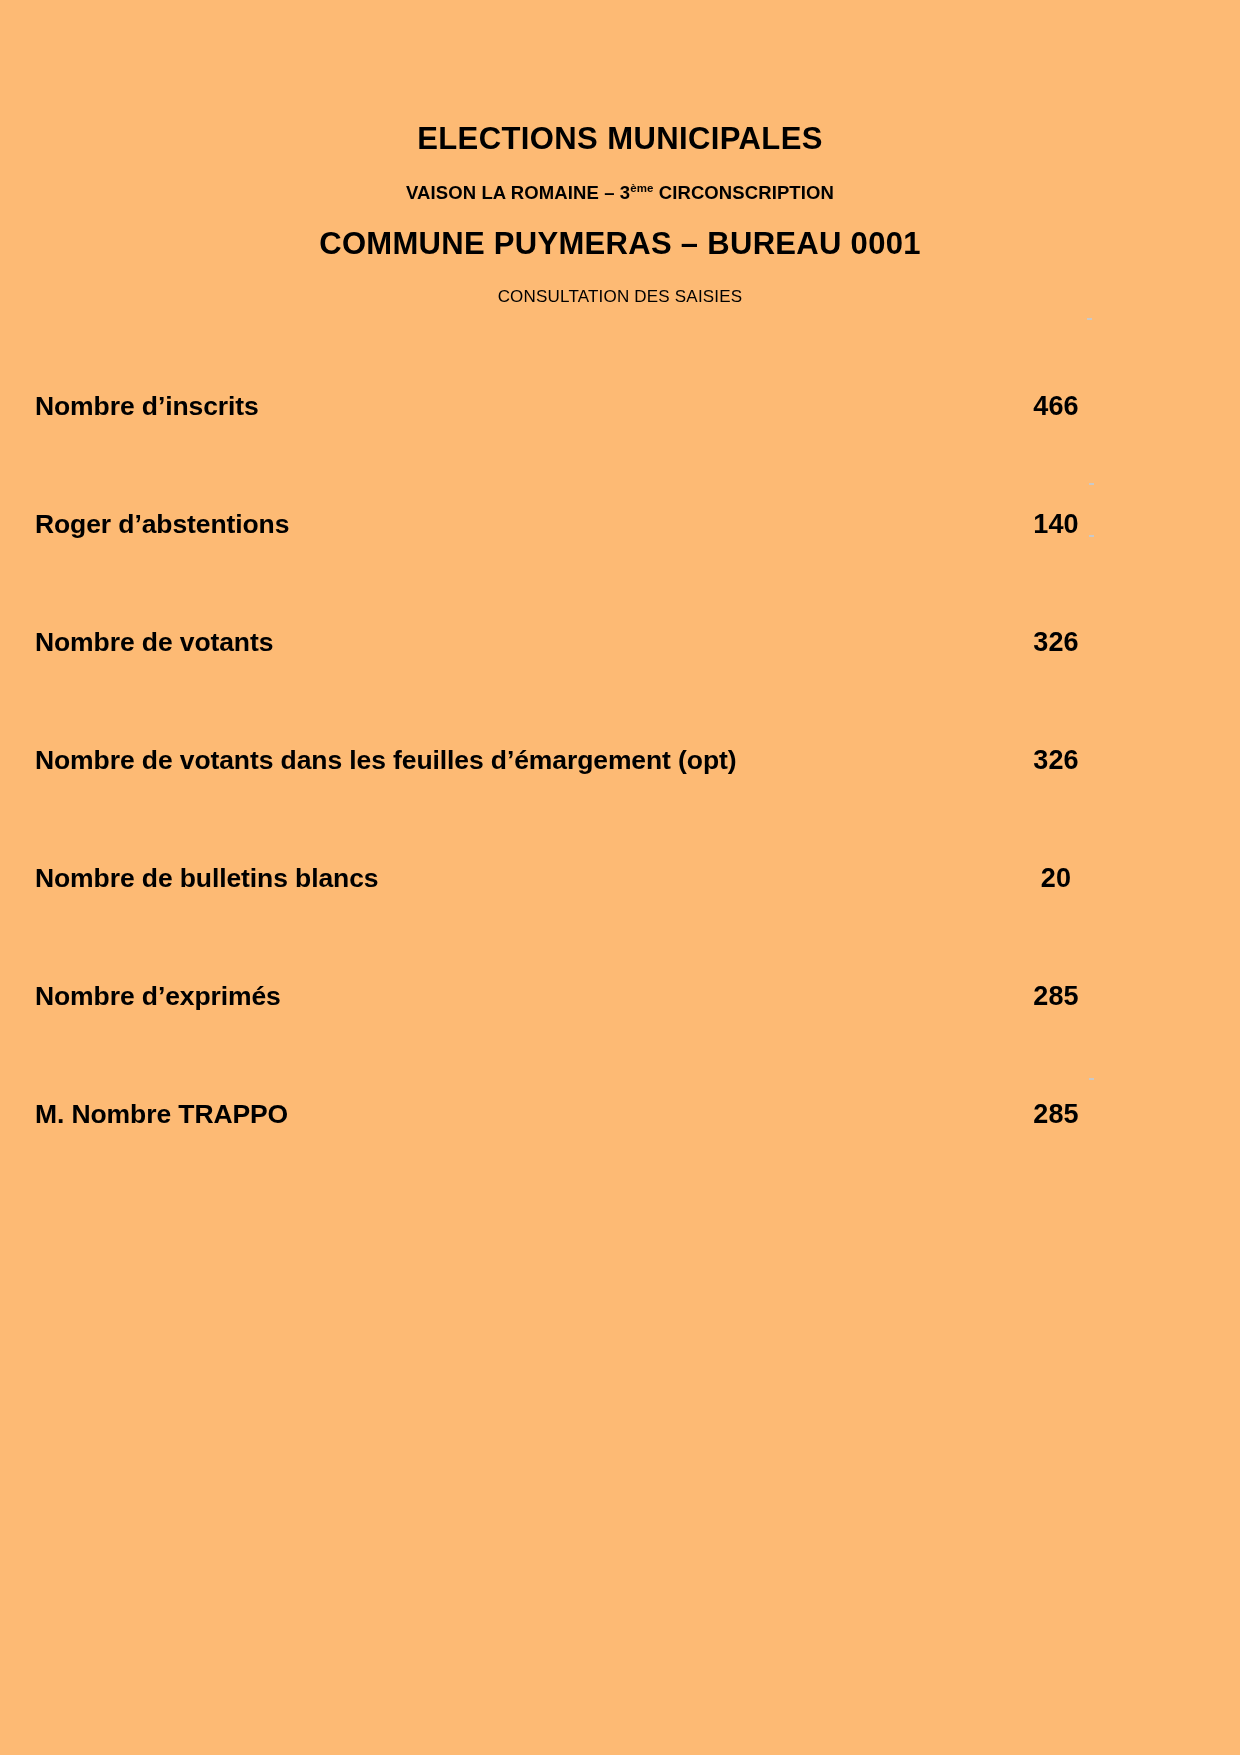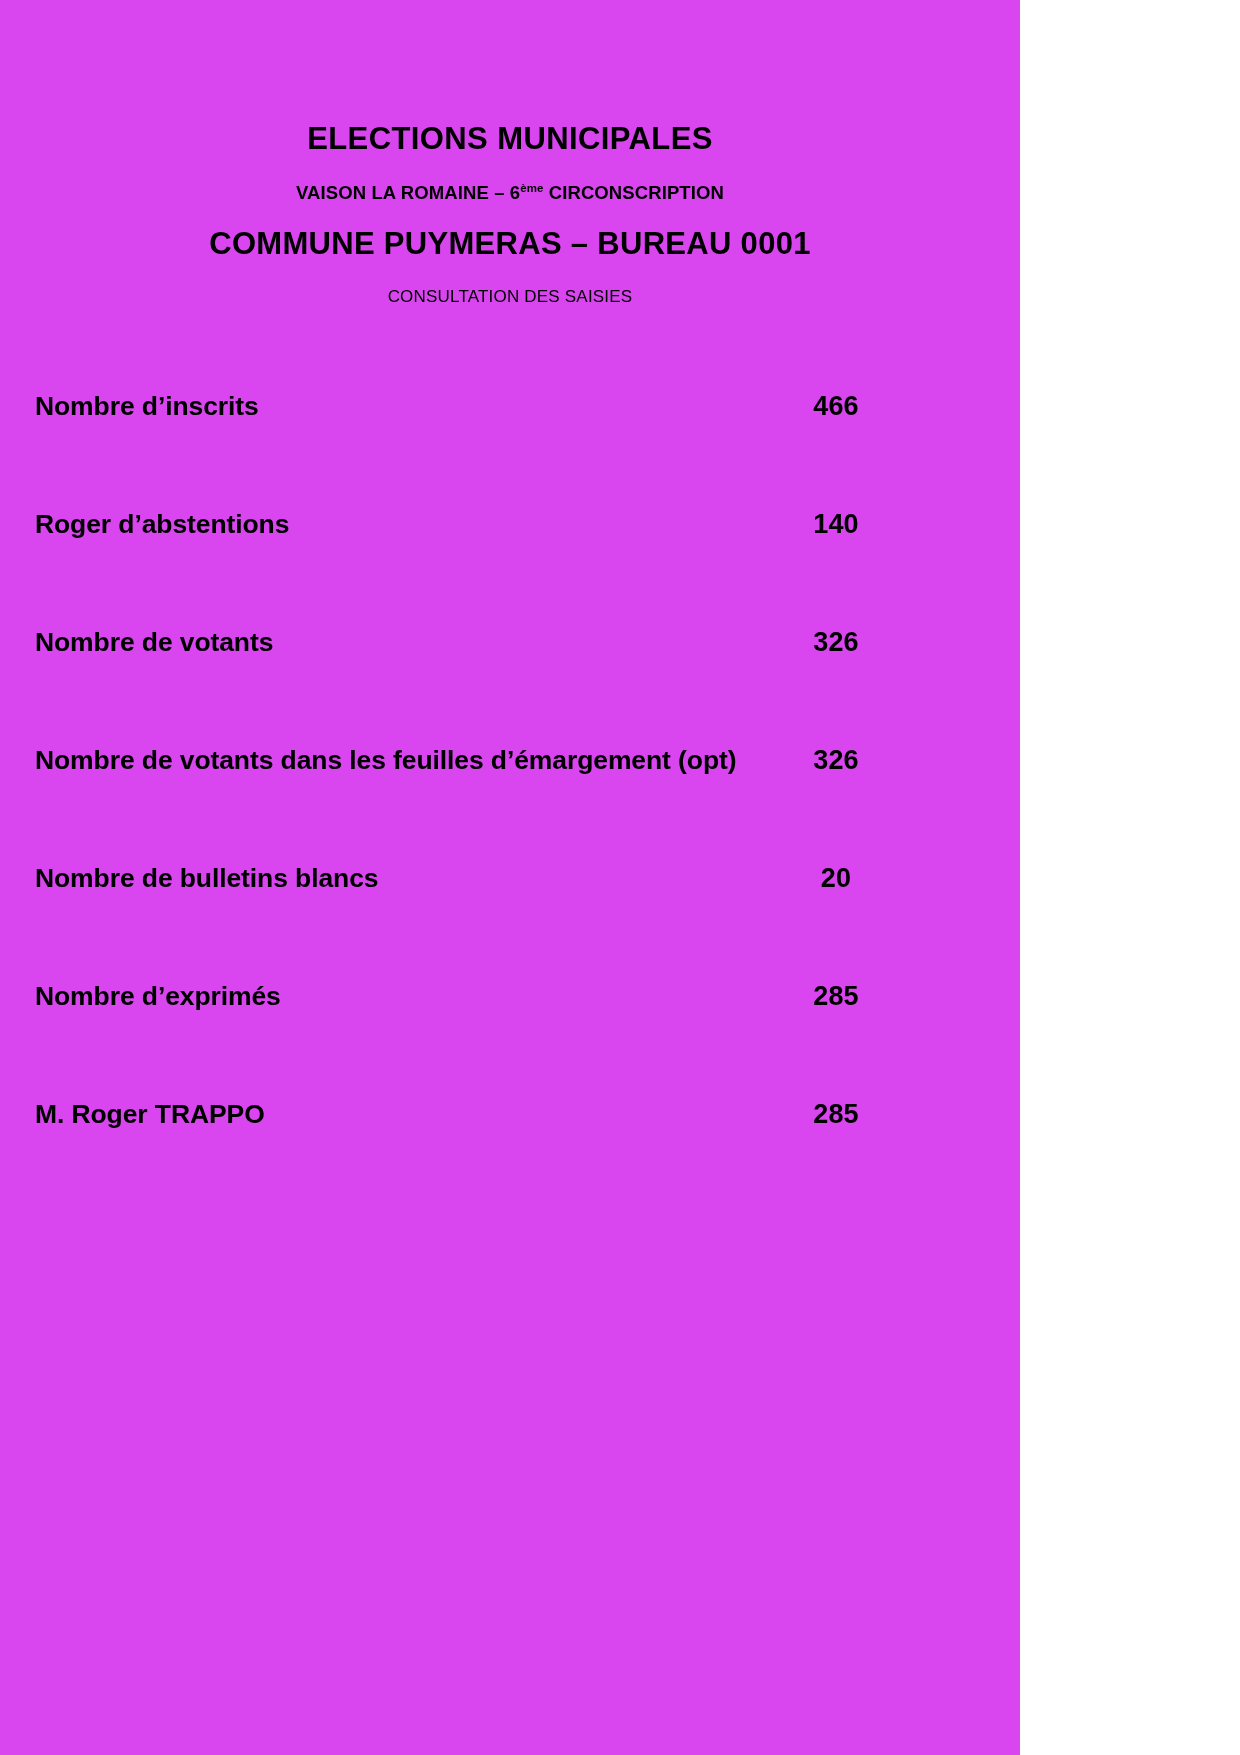--- a/index.html
+++ b/index.html
@@ -2,23 +2,23 @@
 <html><head>
 <meta charset="utf-8">
 <style>
   html, body {
     margin: 0;
     padding: 0;
     background: #ffffff;
   }
   .page {
     position: relative;
-    width: 1020px;
+    width: 1240px;
     height: 1755px;
-    background: #d946ef;
+    background: #fdba74;
     font-family: "Liberation Sans", sans-serif;
     color: #000000;
     overflow: hidden;
     box-sizing: border-box;
   }
 
   
   .header {
     padding-top: 122px;
     text-align: center;
@@ -94,21 +94,21 @@
   }
 </style>
 </head>
 <body>
 
 <div class="page">
 
   <div class="header">
     <h1 class="title-main">ELECTIONS MUNICIPALES</h1>
 
-    <p class="title-sub"><span>VAISON LA ROMAINE – 6</span><sup>ème</sup><span> CIRCONSCRIPTION</span></p>
+    <p class="title-sub"><span>VAISON LA ROMAINE – 3</span><sup>ème</sup><span> CIRCONSCRIPTION</span></p>
 
     <h2 class="title-commune">COMMUNE PUYMERAS – BUREAU 0001</h2>
 
     <p class="title-consult">CONSULTATION DES SAISIES</p>
   </div>
 
   <div class="results">
 
     <div class="result-row">
       <span class="result-label">Nombre d’inscrits</span>
@@ -135,21 +135,21 @@
       <span class="result-value">20</span>
     </div>
 
 
     <div class="result-row">
       <span class="result-label">Nombre d’exprimés</span>
       <span class="result-value">285</span>
     </div>
 
     <div class="result-row">
-      <span class="result-label">M. Roger TRAPPO</span>
+      <span class="result-label">M. Nombre TRAPPO</span>
       <span class="result-value">285</span>
     </div>
 
   </div>
 
   <div class="speckle" style="top:318px; left:1087px;"></div>
   <div class="speckle" style="top:483px; left:1089px;"></div>
   <div class="speckle" style="top:535px; left:1089px;"></div>
   <div class="speckle" style="top:1078px; left:1089px;"></div>
 

